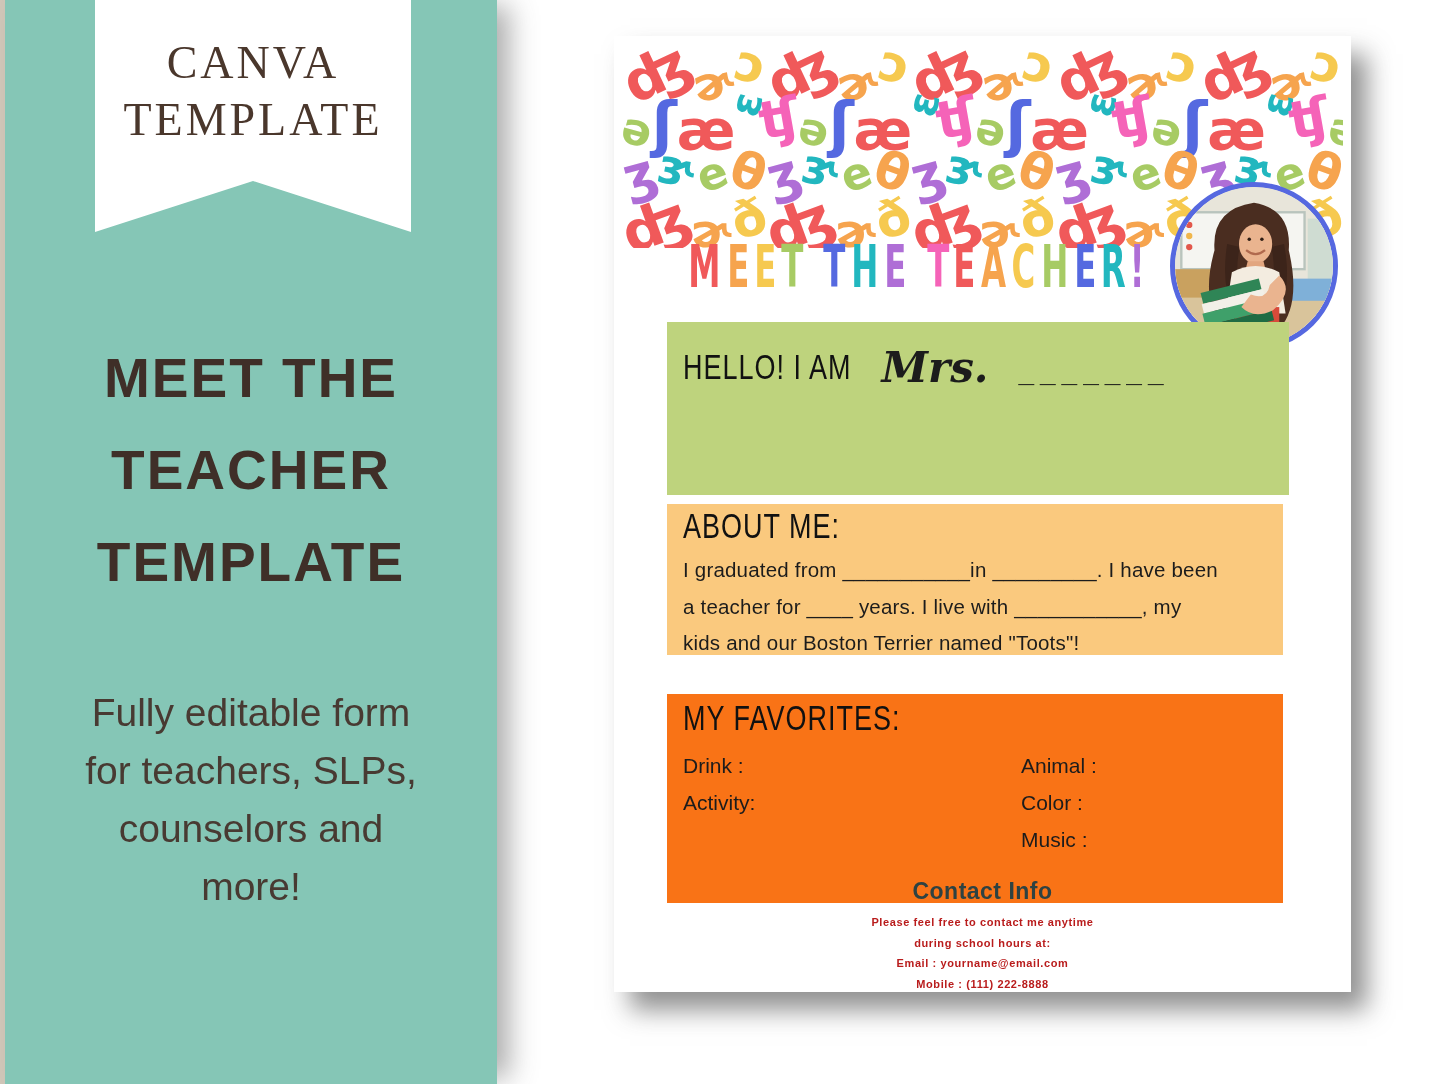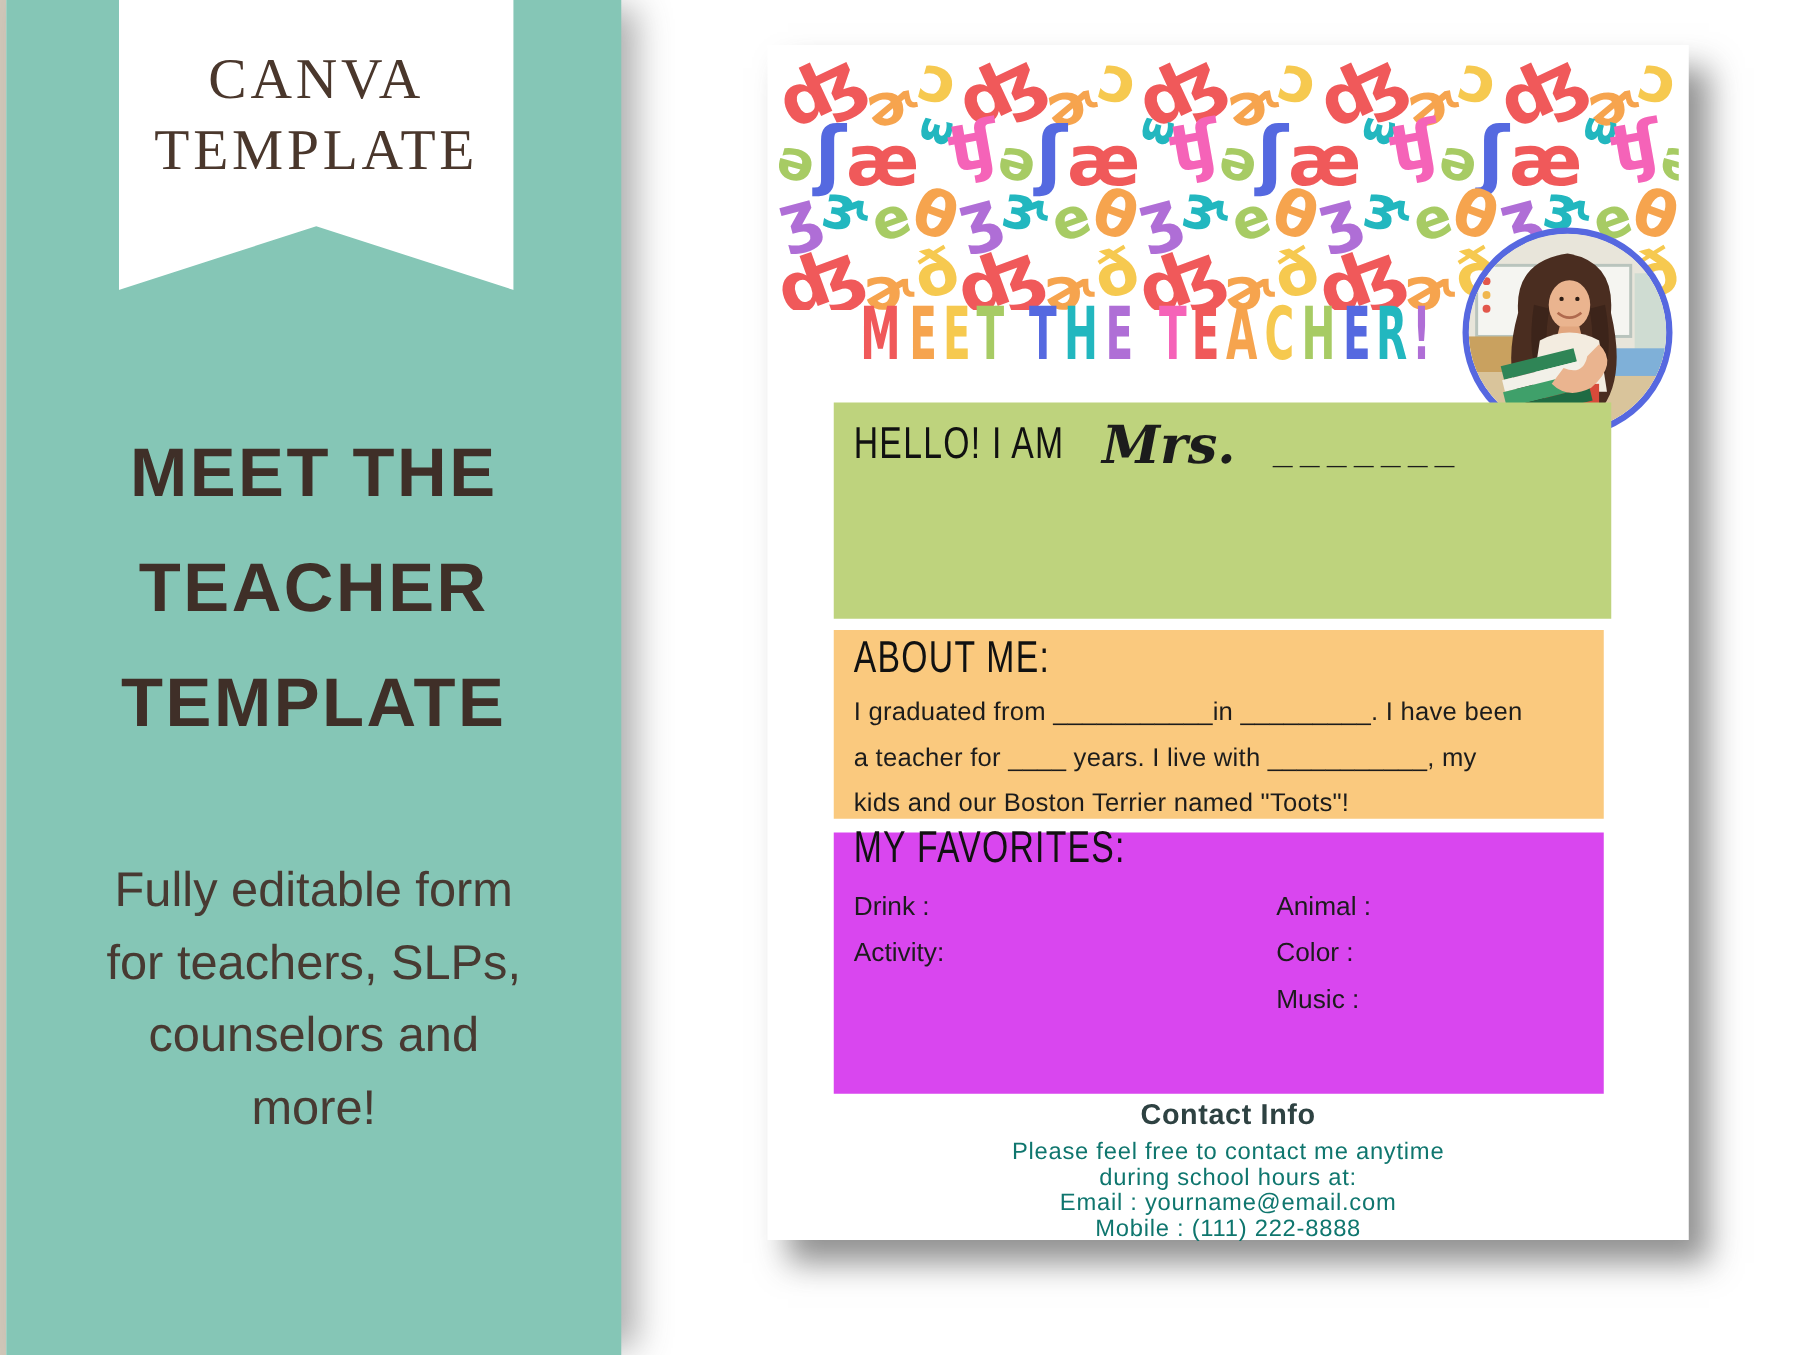--- a/index.html
+++ b/index.html
@@ -29,38 +29,38 @@
     font-family:"DejaVu Sans",sans-serif;font-weight:bold;}
   .pglyph{display:inline-block;line-height:1;}
   .flyer-title{position:absolute;left:18px;top:196px;width:566px;text-align:center;
     line-height:72px;white-space:nowrap;}
   .tletter{display:inline-block;font-family:"DejaVu Sans",sans-serif;font-weight:800;
     font-size:45px;margin:0 -2px;transform:scale(.72,1.3);}
   .tspace{display:inline-block;width:16px;}
   .photo{position:absolute;left:556px;top:146px;width:168px;height:168px;border-radius:50%;
     border:5px solid #5668e0;box-sizing:border-box;overflow:hidden;background:#e9e6dc;}
   .photo svg{display:block;width:100%;height:100%;}
-  .sec{position:absolute;left:53px;box-sizing:border-box;padding:2px 16px;color:#1c1c1c;}
+  .sec{position:absolute;left:53px;box-sizing:border-box;padding:14px 16px;color:#1c1c1c;}
   .sec-hello{top:286px;width:622px;height:173px;}
   .sec-about{top:468px;width:616px;height:151px;padding-top:12px;}
   .sec-fav{top:630px;width:616px;height:209px;}
   .sec-head{display:inline-block;font-size:27px;font-weight:500;letter-spacing:1px;
     color:#111;transform:scaleY(1.32);transform-origin:left bottom;white-space:nowrap;}
   .hello-row{display:flex;align-items:flex-end;gap:30px;height:52px;}
   .mrs{font-family:"DejaVu Serif",serif;font-style:italic;font-weight:bold;font-size:42px;
     line-height:40px;}
   .name-blank{font-weight:700;font-size:28px;letter-spacing:6px;line-height:30px;}
   .sec-body{margin-top:5px;}
   .sec-line{font-size:20.5px;line-height:36.5px;letter-spacing:.2px;white-space:nowrap;}
   .fav-grid{display:grid;grid-template-columns:338px auto;margin-top:8px;}
   .fav-line{font-size:21px;line-height:37px;}
   .contact{position:absolute;left:0;top:842px;width:100%;text-align:center;}
   .contact-head{font-size:23px;font-weight:700;letter-spacing:.5px;color:#2e4242;}
   .contact-body{margin-top:7px;}
-  .contact-line{font-size:19px;line-height:20.5px;letter-spacing:.6px;font-weight:400;color:#0f766e;}
+  .contact-line{font-size:11px;line-height:20.5px;letter-spacing:.6px;font-weight:700;color:#b91c1c;}
 </style>
 </head>
 <body>
 
 <div class="edge-strip"></div>
 <div class="left-panel" style="background: rgb(133, 198, 182);">
   <div class="ribbon">
     <div class="ribbon-line">CANVA</div>
     <div class="ribbon-line">TEMPLATE</div>
   </div>
@@ -211,21 +211,21 @@
 
   <div class="sec sec-about" style="background: rgb(250, 201, 126);">
     <span class="sec-head">ABOUT ME:</span>
     <div class="sec-body">
         <div class="sec-line">I graduated from ___________in _________. I have been</div>
         <div class="sec-line">a teacher for ____ years. I live with ___________, my</div>
         <div class="sec-line">kids and our Boston Terrier named "Toots"!</div>
       </div>
   </div>
 
-  <div class="sec sec-fav" style="background: #d946ef;">
+  <div class="sec sec-fav" style="background: #f97316; margin-top: 28px;">
     <span class="sec-head">MY FAVORITES:</span>
     <div class="fav-grid">
       <div>
           <div class="fav-line">Drink :</div>
           <div class="fav-line">Activity:</div>
         </div>
       <div>
           <div class="fav-line">Animal :</div>
           <div class="fav-line">Color :</div>
           <div class="fav-line">Music :</div>

